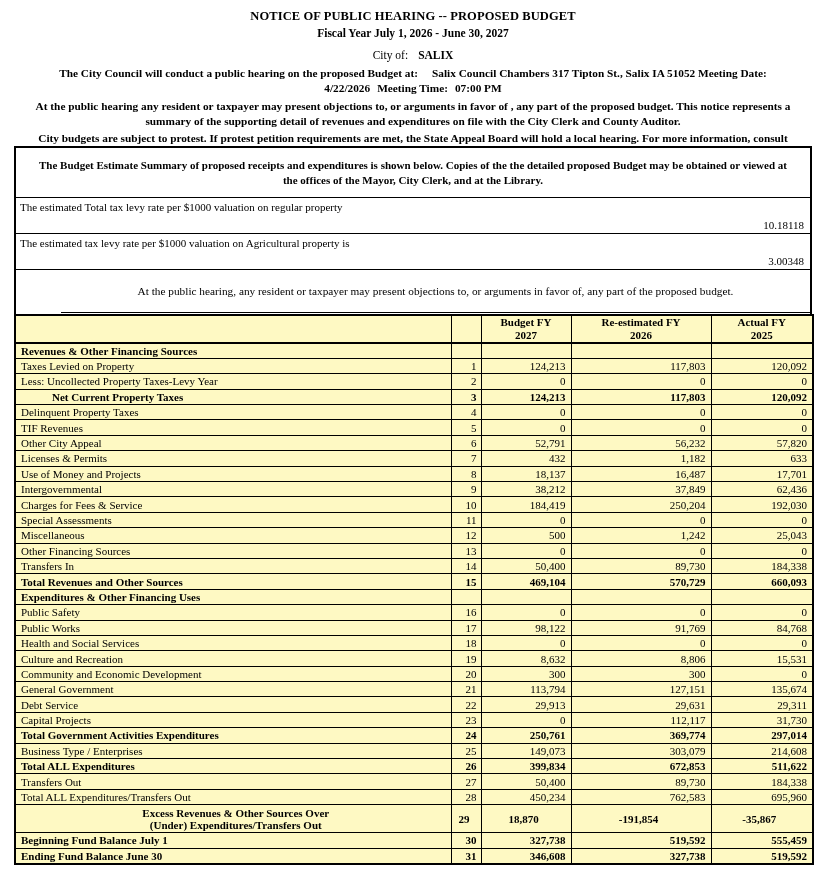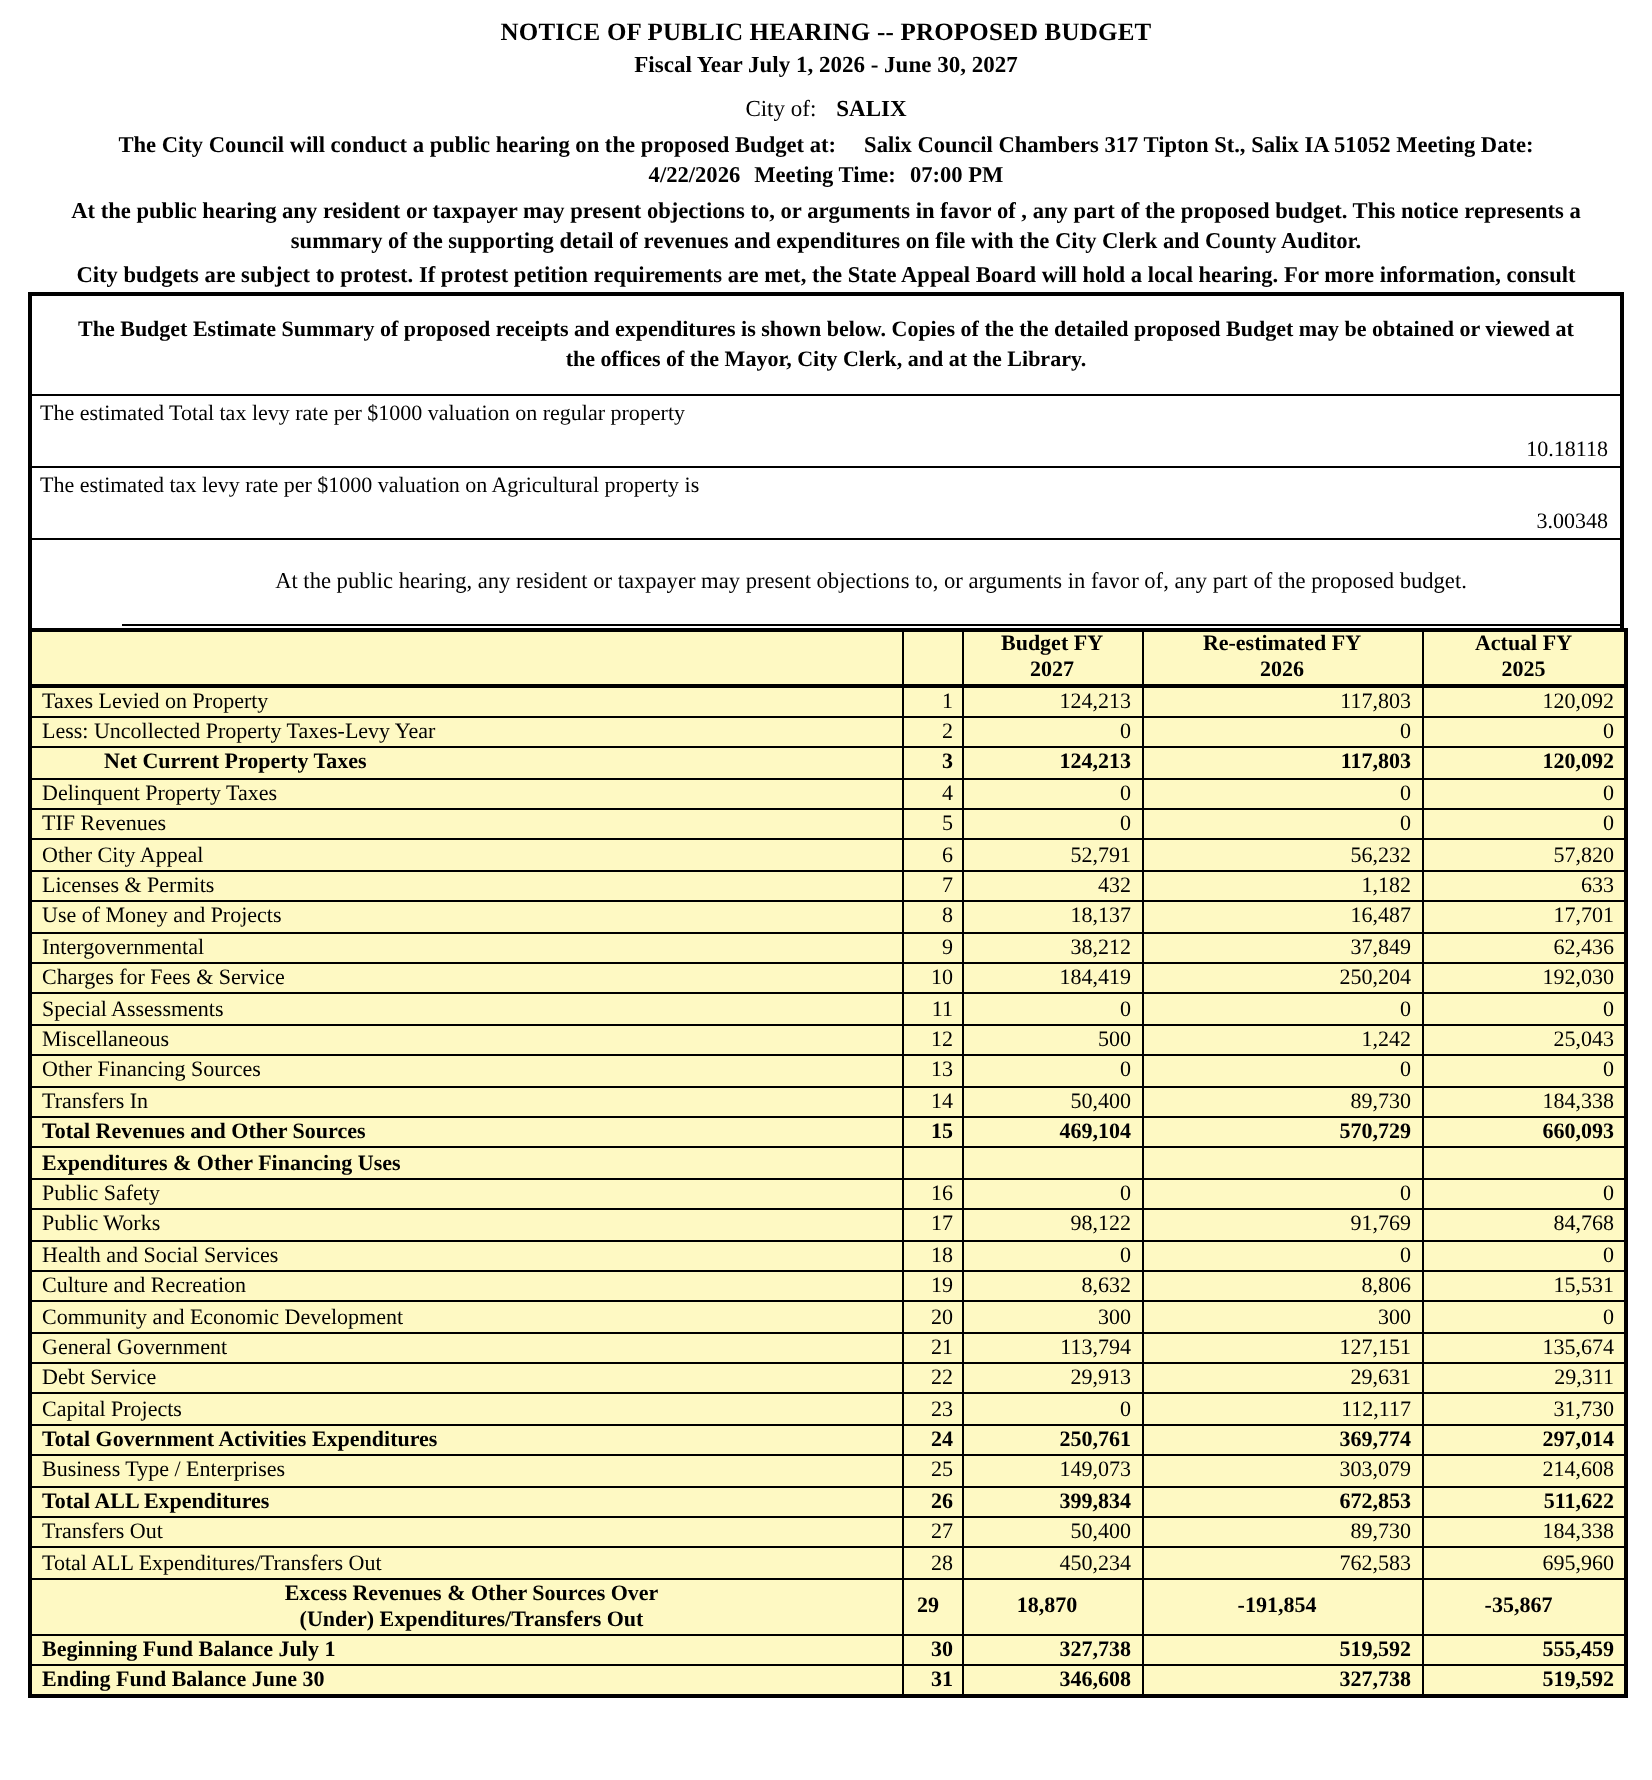--- a/index.html
+++ b/index.html
@@ -282,20 +282,27 @@
           <span>Re-estimated FY</span><br>
           <span>2026</span>
         </td>
         <td class="edge-r">
           <span>Actual FY</span><br>
           <span>2025</span>
         </td>
       </tr>
     </thead>
     <tbody id="table-body">
+        <tr class=" bold">
+          <td class="lbl edge-l">Revenues &amp; Other Financing Sources</td>
+          <td class="numcell"></td>
+          <td class="val"></td>
+          <td class="val"></td>
+          <td class="val edge-r"></td>
+        </tr>
         <tr>
           <td class="lbl edge-l">Taxes Levied on Property</td>
           <td class="numcell">1</td>
           <td class="val">124,213</td>
           <td class="val">117,803</td>
           <td class="val edge-r">120,092</td>
         </tr>
         <tr>
           <td class="lbl edge-l">Less: Uncollected Property Taxes-Levy Year</td>
           <td class="numcell">2</td>

